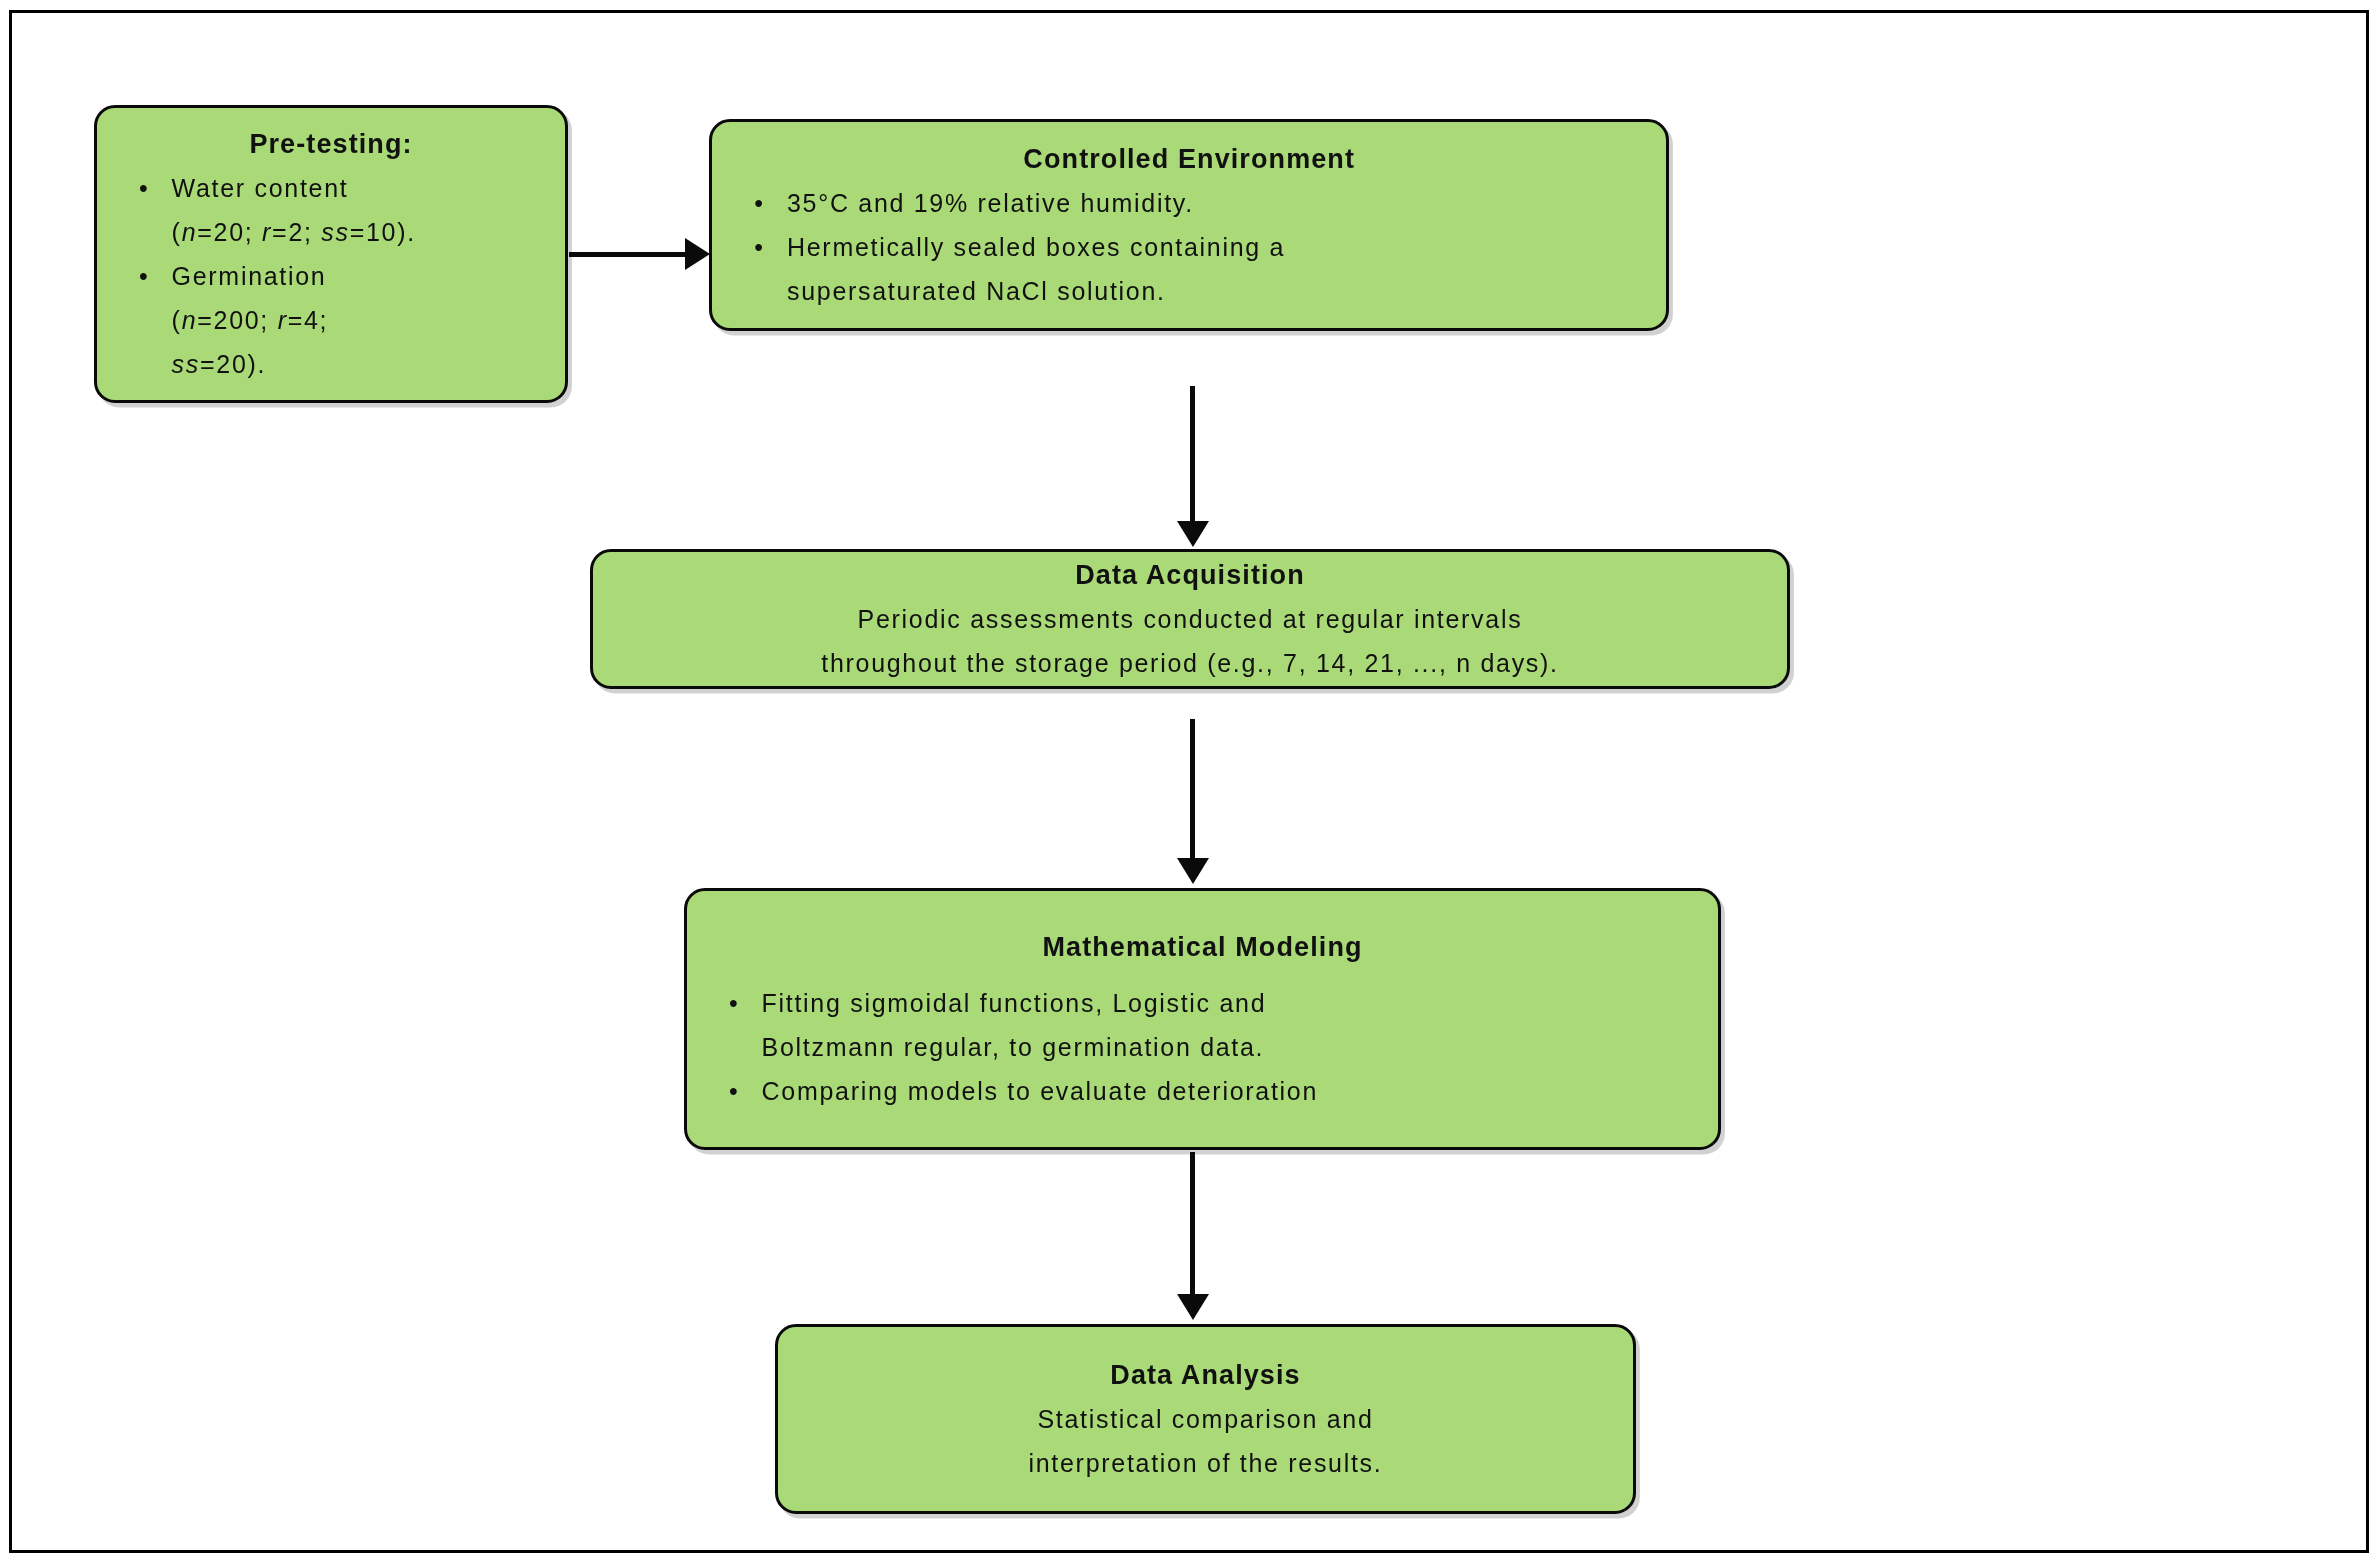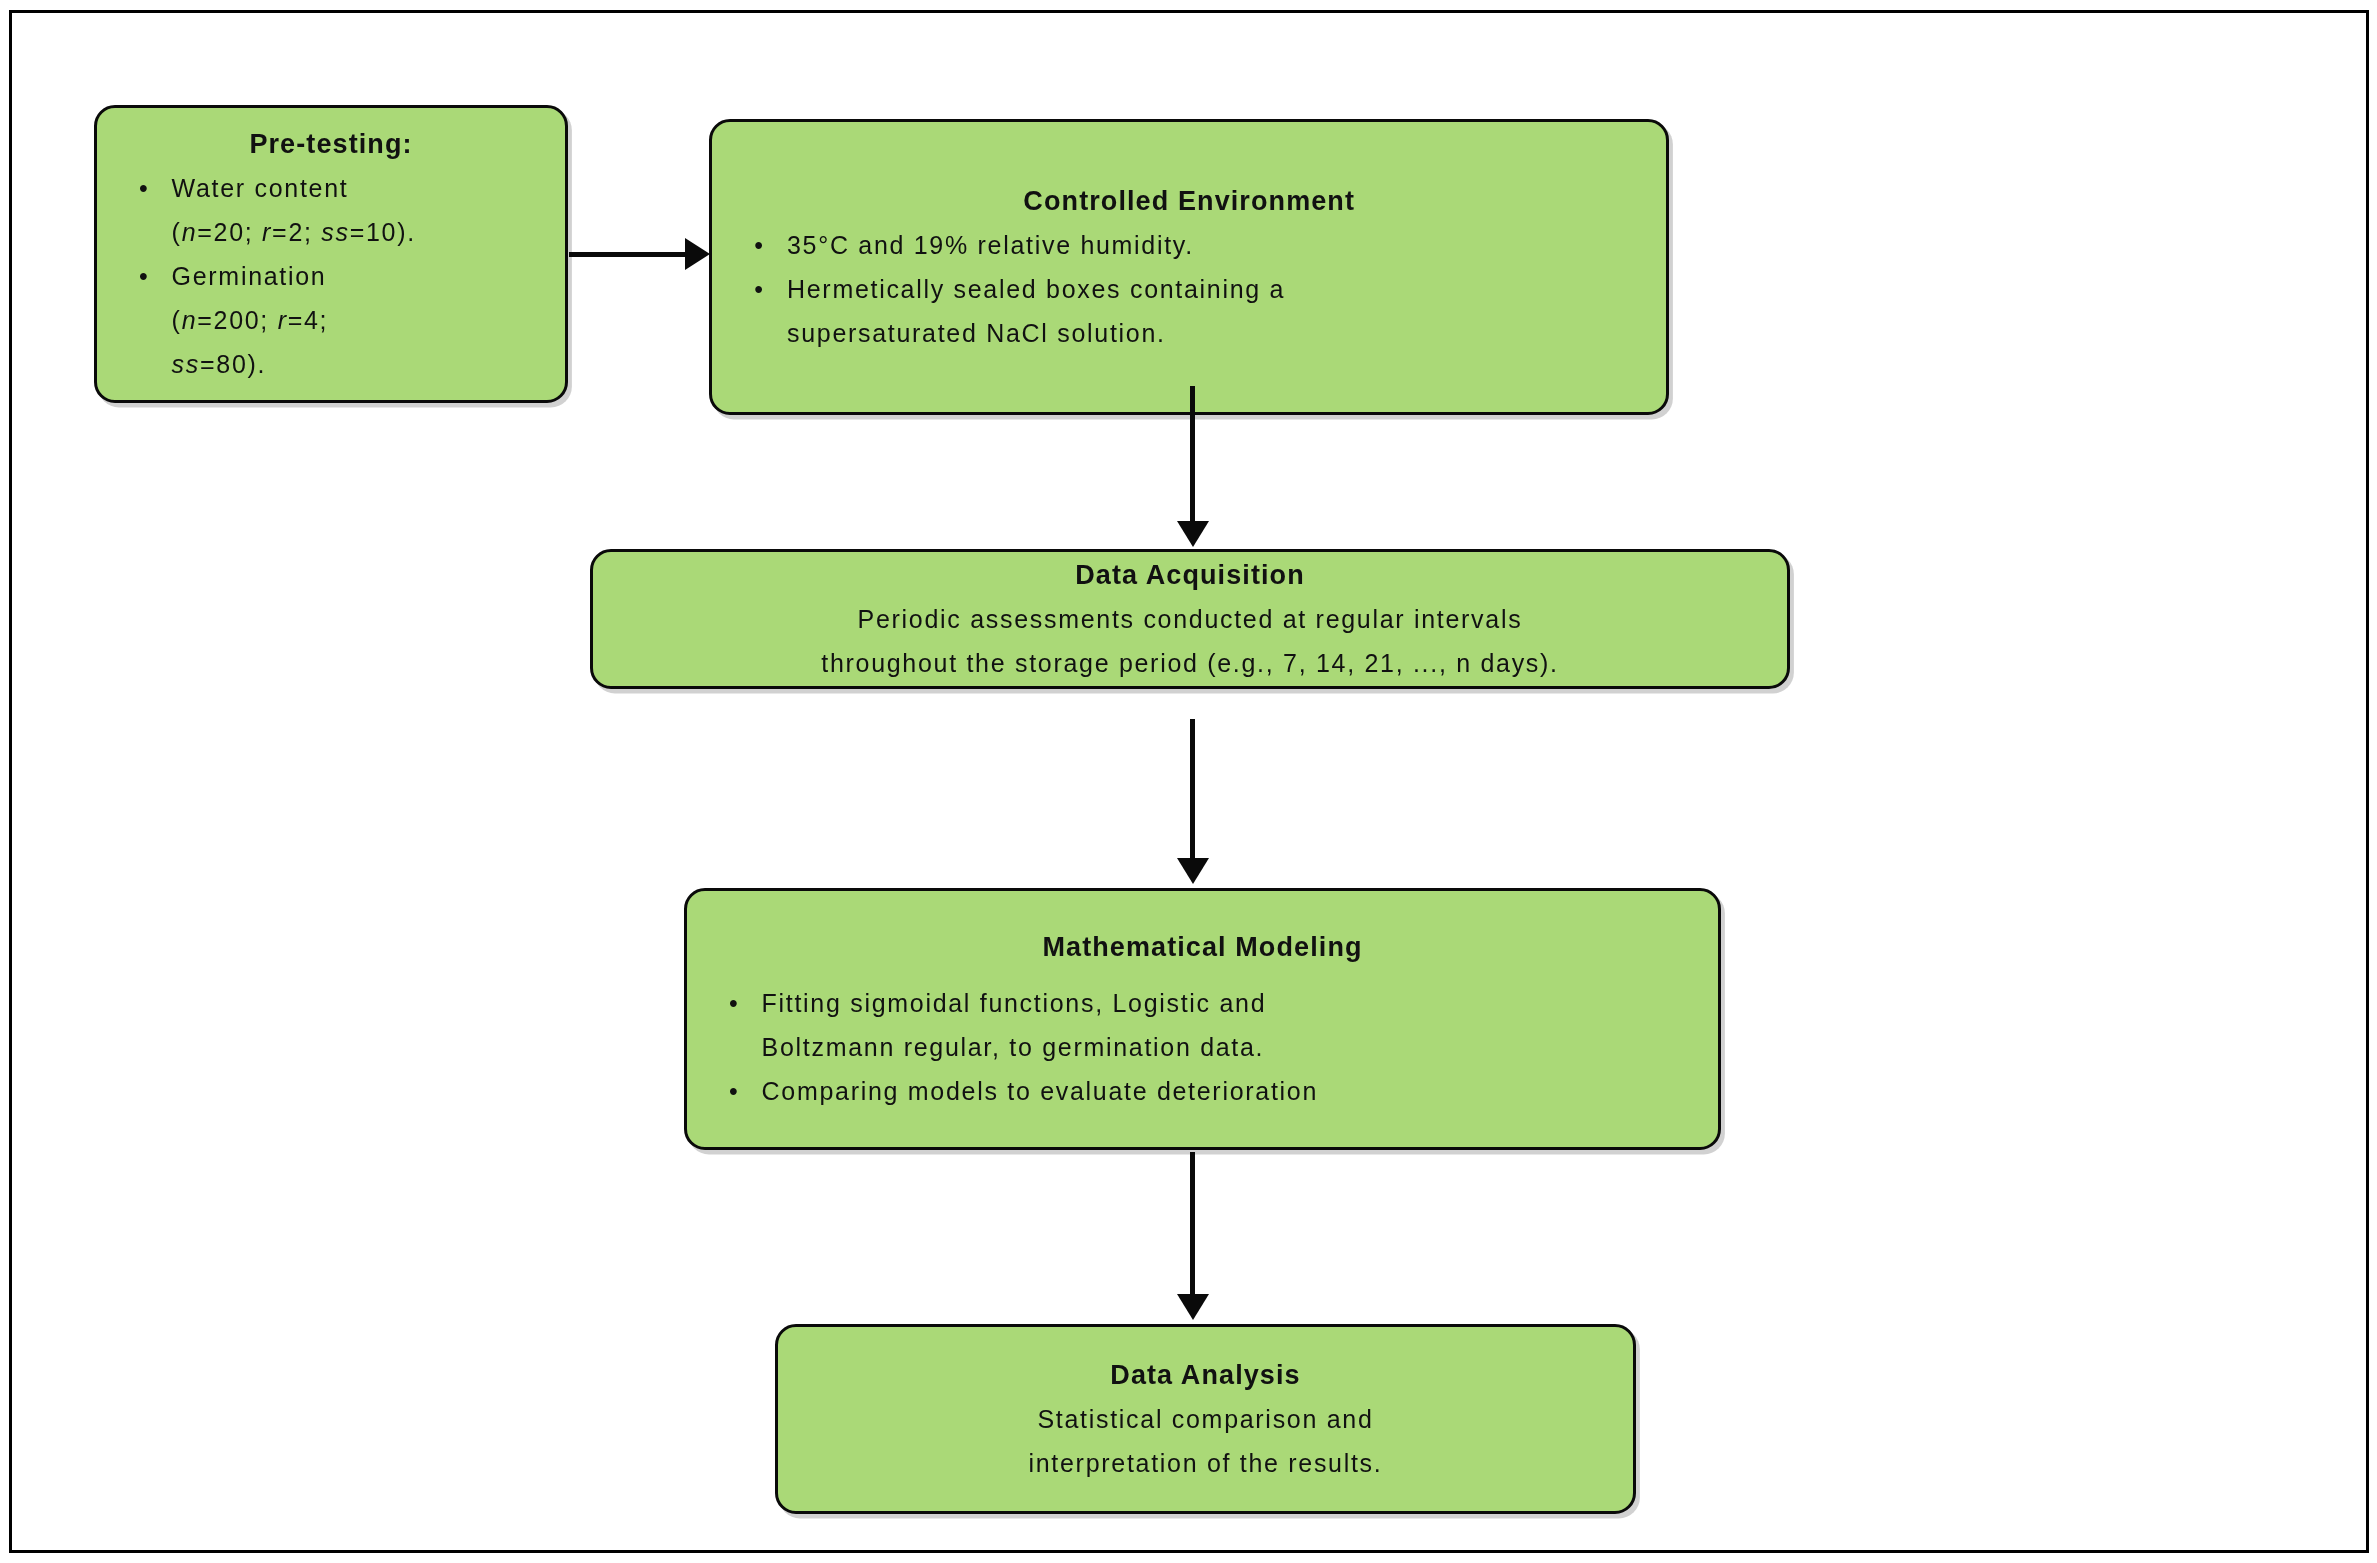--- a/index.html
+++ b/index.html
@@ -35,21 +35,21 @@
   .line{
     position:relative;
     font-size:25px;line-height:44px;letter-spacing:1.7px;
     padding-left:47px;text-align:left;
   }
   .line .marker{position:absolute;left:14.3px;}
   .line.center{padding-left:0;text-align:center;}
   .it{font-style:italic;}
 
   #box-pre-testing{left:94px;top:105px;width:474px;height:298px;}
-  #box-controlled-environment{left:709px;top:119px;width:960px;height:296px;padding-left:28px;}
+  #box-controlled-environment{left:709px;top:119px;width:960px;height:212px;padding-left:28px;}
   #box-data-acquisition{left:590px;top:549px;width:1200px;height:140px;}
   #box-mathematical-modeling{left:684px;top:888px;width:1037px;height:262px;gap:12px;}
   #box-data-analysis{left:775px;top:1324px;width:861px;height:190px;align-items:center;}
 
   .shaft{position:absolute;background:#0a0a0a;}
   .head{position:absolute;width:0;height:0;}
   .head.right{border-top:16px solid transparent;border-bottom:16px solid transparent;border-left:25px solid #0a0a0a;}
   .head.down{border-left:16.5px solid transparent;border-right:16.5px solid transparent;border-top:26.5px solid #0a0a0a;}
 
   #arrow-a-shaft{left:569px;top:252px;width:118px;height:5px;}
@@ -70,21 +70,21 @@
 <div class="page">
   <div class="frame"></div>
 
   <section class="box" id="box-pre-testing">
     <h2 class="title">Pre-testing:</h2>
     <div class="lines">
         <div class="line has-bullet"><span class="marker">•</span><span>Water content</span></div>
         <div class="line cont"><span>(</span><span class="it">n</span><span>=20; </span><span class="it">r</span><span>=2; </span><span class="it">ss</span><span>=10).</span></div>
         <div class="line has-bullet"><span class="marker">•</span><span>Germination</span></div>
         <div class="line cont"><span>(</span><span class="it">n</span><span>=200; </span><span class="it">r</span><span>=4;</span></div>
-        <div class="line cont"><span class="it">ss</span><span>=80).</span></div>
+        <div class="line cont"><span class="it">ss</span><span>=20).</span></div>
       </div>
   </section>
 
   <section class="box" id="box-controlled-environment">
     <h2 class="title">Controlled Environment</h2>
     <div class="lines">
         <div class="line has-bullet"><span class="marker">•</span><span>35°C and 19% relative humidity.</span></div>
         <div class="line has-bullet"><span class="marker">•</span><span>Hermetically sealed boxes containing a</span></div>
         <div class="line cont"><span>supersaturated NaCl solution.</span></div>
       </div>

